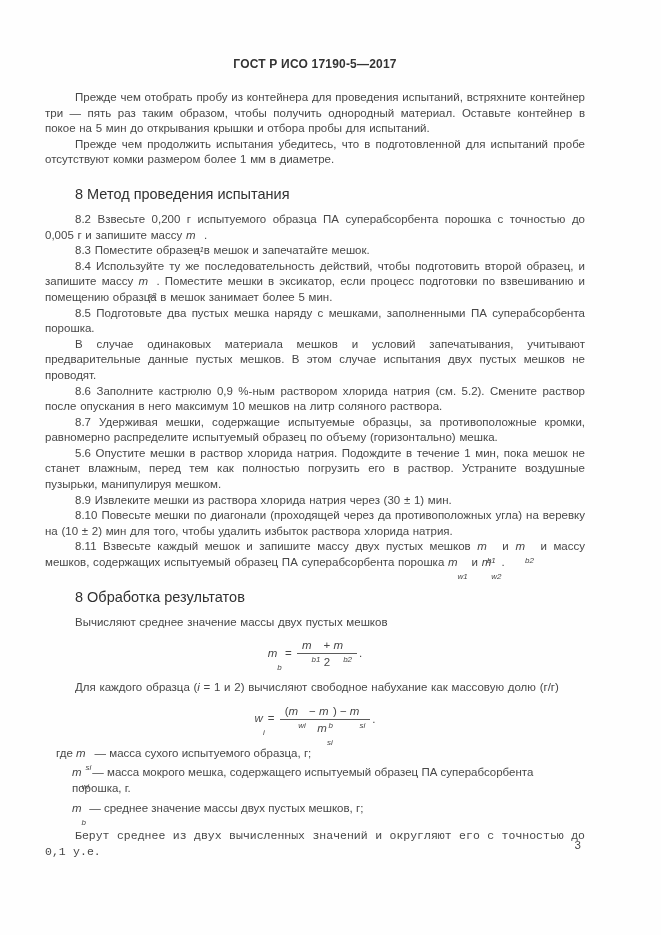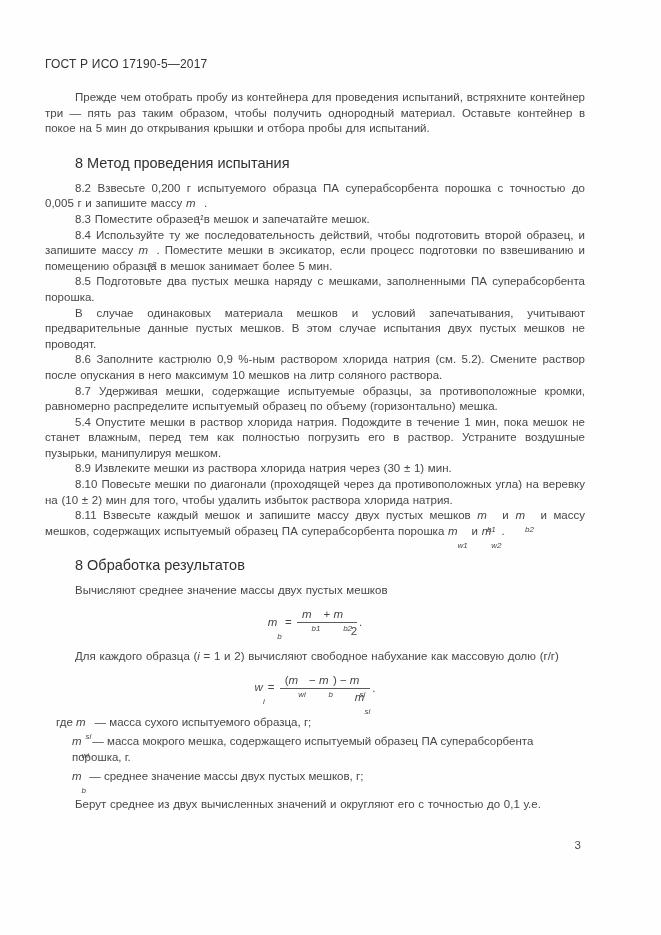--- a/index.html
+++ b/index.html
@@ -13,23 +13,23 @@
   .page {
     position: relative;
     box-sizing: border-box;
     width: 661px; height: 935px;
     padding: 57px 76px 0 45px;
     background: #fefefe;
     overflow: hidden;
   }
   .doc-header {
     font-size: 12px;
-    font-weight: normal;
+    font-weight: bold;
     color: #333333;
-    text-align: left;
+    text-align: center;
     letter-spacing: 0.2px;
     margin-bottom: 19px;
   }
   p.body {
     margin: 0;
     font-size: 11.5px;
     line-height: 15.6px;
     text-align: justify;
     word-spacing: 0.5px;
   }
@@ -52,60 +52,61 @@
   }
   .formula {
     text-align: center;
     font-size: 11.5px;
     color: #474747;
     margin: 9px 0 12px 0;
   }
   .frac {
     display: inline-block;
     vertical-align: middle;
-    text-align: right;
+    text-align: center;
     margin: 0 2px;
   }
   .frac .num { display: block; padding: 0 5px 2px 5px; border-bottom: 1px solid #5a5a5a; }
   .frac .den { display: block; padding-top: 2px; }
   .defs { margin-top: 9px; }
   p.def {
     margin: 0 0 4px 11px;
     font-size: 11.5px;
     line-height: 15.6px;
   }
   p.def.rest { margin-left: 27px; }
-  p.closing { margin-top: 12px; }
+  p.closing { margin-top: 12px; font-family: Liberation Mono, monospace; }
   .footer {
     position: absolute;
     top: 839px;
     right: 80px;
     font-size: 11.5px;
     color: #474747;
   }
 </style>
 </head>
 <body>
 
 <div class="page">
 
   <div class="doc-header">ГОСТ Р ИСО 17190-5—2017</div>
 
   <p class="body indent">Прежде чем отобрать пробу из контейнера для проведения испытаний, встряхните контейнер три — пять раз таким образом, чтобы получить однородный материал. Оставьте контейнер в покое на 5 мин до открывания крышки и отбора пробы для испытаний.</p>
+  <p class="body indent">Прежде чем продолжить испытания убедитесь, что в подготовленной для испытаний пробе отсутствуют комки размером более 1 мм в диаметре.</p>
 
   <h2 class="sec">8 Метод проведения испытания</h2>
 
   <p class="body indent">8.2 Взвесьте 0,200 г испытуемого образца ПА суперабсорбента порошка с точностью до 0,005 г и запишите массу <i class="var">m</i><sub>s1</sub>.</p>
   <p class="body indent">8.3 Поместите образец в мешок и запечатайте мешок.</p>
   <p class="body indent">8.4 Используйте ту же последовательность действий, чтобы подготовить второй образец, и запишите массу <i class="var">m</i><sub>s2</sub>. Поместите мешки в эксикатор, если процесс подготовки по взвешиванию и помещению образца в мешок занимает более 5 мин.</p>
   <p class="body indent">8.5 Подготовьте два пустых мешка наряду с мешками, заполненными ПА суперабсорбента порошка.</p>
   <p class="body indent">В случае одинаковых материала мешков и условий запечатывания, учитывают предварительные данные пустых мешков. В этом случае испытания двух пустых мешков не проводят.</p>
   <p class="body indent">8.6 Заполните кастрюлю 0,9 %-ным раствором хлорида натрия (см. 5.2). Смените раствор после опускания в него максимум 10 мешков на литр соляного раствора.</p>
   <p class="body indent">8.7 Удерживая мешки, содержащие испытуемые образцы, за противоположные кромки, равномерно распределите испытуемый образец по объему (горизонтально) мешка.</p>
-  <p class="body indent">5.4 Опустите мешки в раствор хлорида натрия. Подождите в течение 1 мин, пока мешок не станет влажным, перед тем как полностью погрузить его в раствор. Устраните воздушные пузырьки, манипулируя мешком.</p>
+  <p class="body indent">5.6 Опустите мешки в раствор хлорида натрия. Подождите в течение 1 мин, пока мешок не станет влажным, перед тем как полностью погрузить его в раствор. Устраните воздушные пузырьки, манипулируя мешком.</p>
   <p class="body indent">8.9 Извлеките мешки из раствора хлорида натрия через (30 ± 1) мин.</p>
   <p class="body indent">8.10 Повесьте мешки по диагонали (проходящей через да противоположных угла) на веревку на (10 ± 2) мин для того, чтобы удалить избыток раствора хлорида натрия.</p>
   <p class="body indent">8.11 Взвесьте каждый мешок и запишите массу двух пустых мешков <i class="var">m</i><sub>b1</sub> и <i class="var">m</i><sub>b2</sub> и массу мешков, содержащих испытуемый образец ПА суперабсорбента порошка <i class="var">m</i><sub>w1</sub> и <i class="var">m</i><sub>w2</sub>.</p>
 
   <h2 class="sec">8 Обработка результатов</h2>
 
   <p class="body indent">Вычисляют среднее значение массы двух пустых мешков</p>
 
   <div class="formula">
     <span><i class="var">m</i><sub>b</sub> = </span><span class="frac"><span class="num"><i class="var">m</i><sub>b1</sub> + <i class="var">m</i><sub>b2</sub></span><span class="den">2</span></span><span>.</span>

